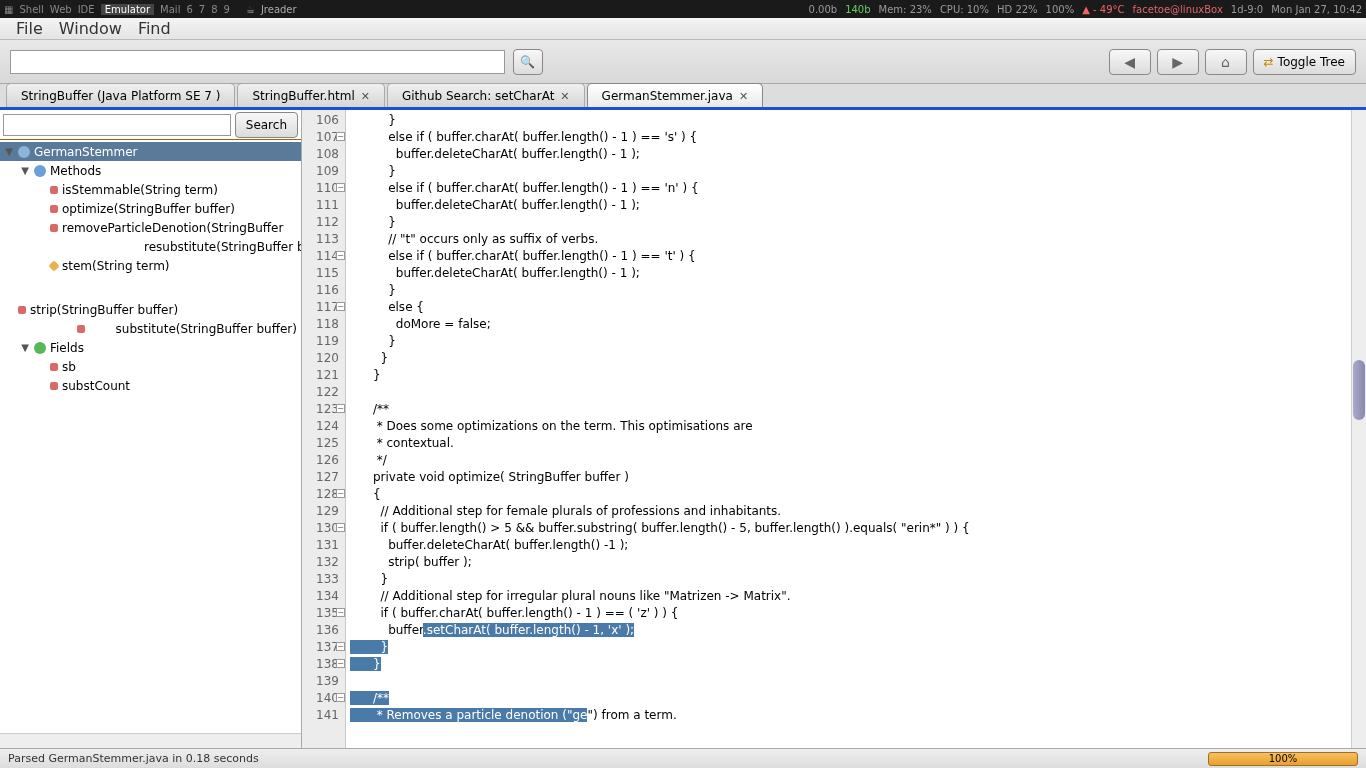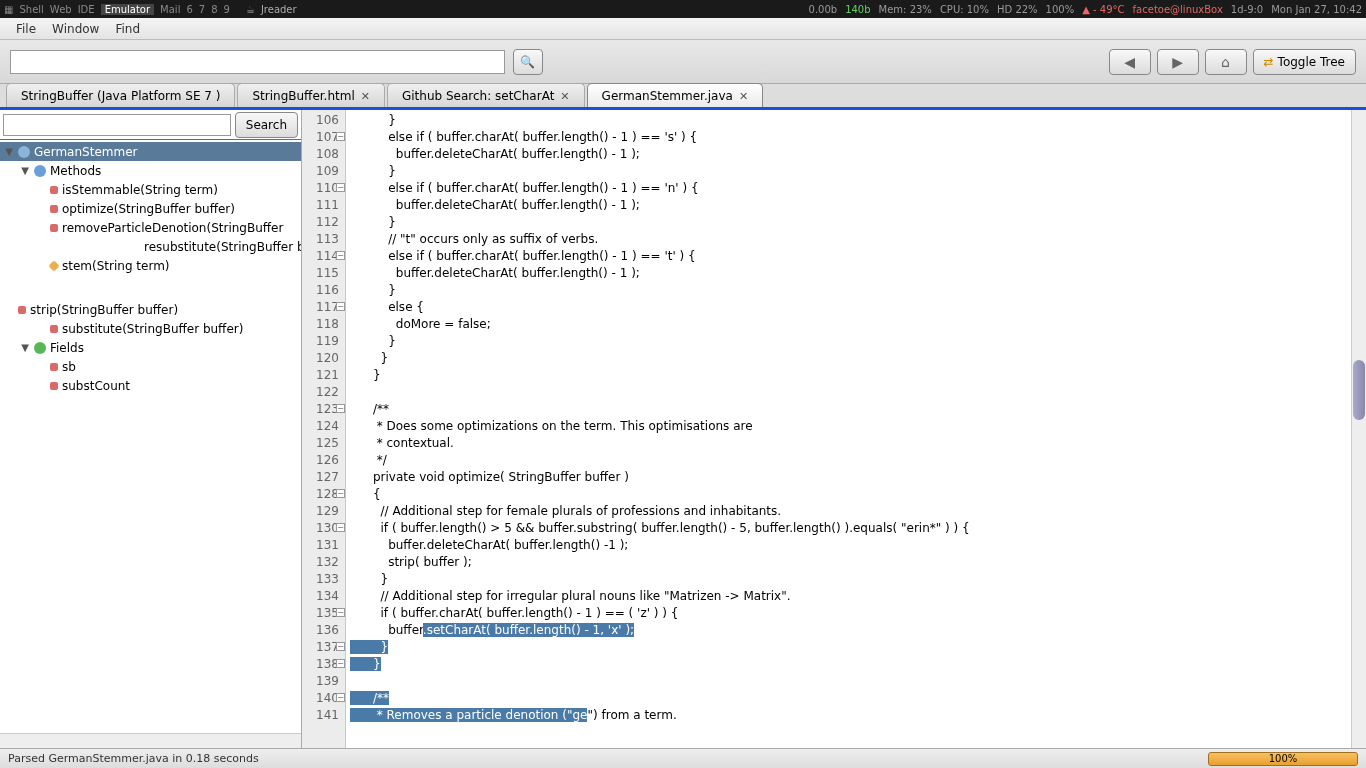--- a/index.html
+++ b/index.html
@@ -2,21 +2,21 @@
 <html><head>
 <meta charset="utf-8">
 <style>
 * { margin:0; padding:0; box-sizing:border-box; font-family:"DejaVu Sans",Arial,sans-serif; }
 body { width:1366px; height:768px; overflow:hidden; background:#e8e8e8; display:flex; flex-direction:column; }
 .taskbar { height:18px; background:#1a1a1a; color:#aaa; font-size:10px; display:flex; align-items:center; padding:0 4px; gap:6px; white-space:nowrap; }
 .taskbar .tb-item { color:#888; }
 .taskbar .tb-active { background:#444; color:#fff; padding:0 4px; }
 .taskbar .tb-right { margin-left:auto; display:flex; gap:8px; align-items:center; }
 .taskbar .tb-right span { color:#999; }
-.menubar { height:22px; background:linear-gradient(#f4f4f4,#e4e4e4); border-bottom:1px solid #bbb; display:flex; align-items:center; padding:0 8px; font-size:12px; color:#333; }
+.menubar { height:22px; background:linear-gradient(#f4f4f4,#e4e4e4); border-bottom:1px solid #bbb; display:flex; align-items:center; padding:0 8px; font-size:16px; color:#333; }
 .menubar span { padding:2px 8px; cursor:default; }
 .toolbar { height:44px; background:linear-gradient(#e8e8e8,#d8d8d8); border-bottom:1px solid #aaa; display:flex; align-items:center; padding:6px 10px; gap:8px; }
 .search-input { width:495px; height:24px; border:1px solid #999; background:#fff; font-size:12px; padding:0 6px; }
 .btn { height:26px; min-width:30px; border:1px solid #888; border-radius:4px; background:linear-gradient(#f8f8f8,#dcdcdc); display:flex; align-items:center; justify-content:center; font-size:12px; cursor:pointer; }
 .btn.nav { width:42px; font-size:14px; color:#666; }
 .toolbar-right { margin-left:auto; display:flex; gap:6px; align-items:center; }
 .toggle-tree { padding:0 10px; }
 .tabs { height:26px; background:#ddd; border-bottom:3px solid #1d4ed8; display:flex; align-items:flex-end; padding:0 6px; gap:0; }
 .tab { height:24px; padding:3px 14px 2px 14px; font-size:12px; border:1px solid #aaa; border-bottom:none; border-radius:5px 5px 0 0; background:linear-gradient(#f0f0f0,#d6d6d6); margin-right:2px; display:flex; align-items:center; gap:6px; }
 .tab.active { background:linear-gradient(#fff,#eaeaea); border-color:#888; }
@@ -165,21 +165,21 @@
         <div class="tree-row" style="padding-left: 36px;">
           <span class="tw"></span>
           <span class="ico ico-mth2"></span>
           <span>stem(String term)</span>
         </div>
         <div class="tree-row" style=" margin-top: 25px;">
           <span class="tw"></span>
           <span class="ico ico-mth"></span>
           <span>strip(StringBuffer buffer)</span>
         </div>
-        <div class="tree-row" style="padding-left: 36px;">
+        <div class="tree-row" style="padding-left: 36px; justify-content: space-between;">
           <span class="tw"></span>
           <span class="ico ico-mth"></span>
           <span>substitute(StringBuffer buffer)</span>
         </div>
         <div class="tree-row" style="padding-left: 20px;">
           <span class="tw">▼</span>
           <span class="ico ico-f"></span>
           <span>Fields</span>
         </div>
         <div class="tree-row" style="padding-left: 36px;">

